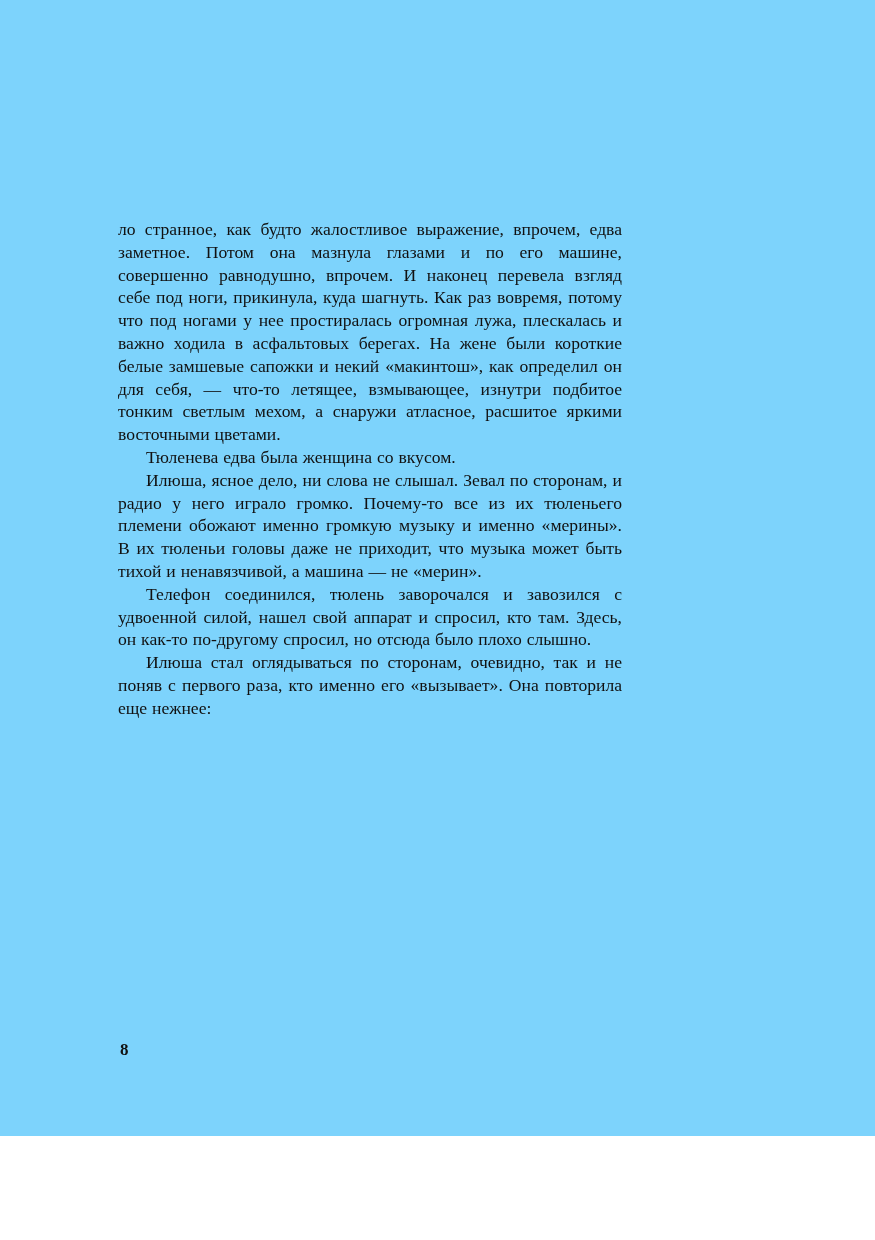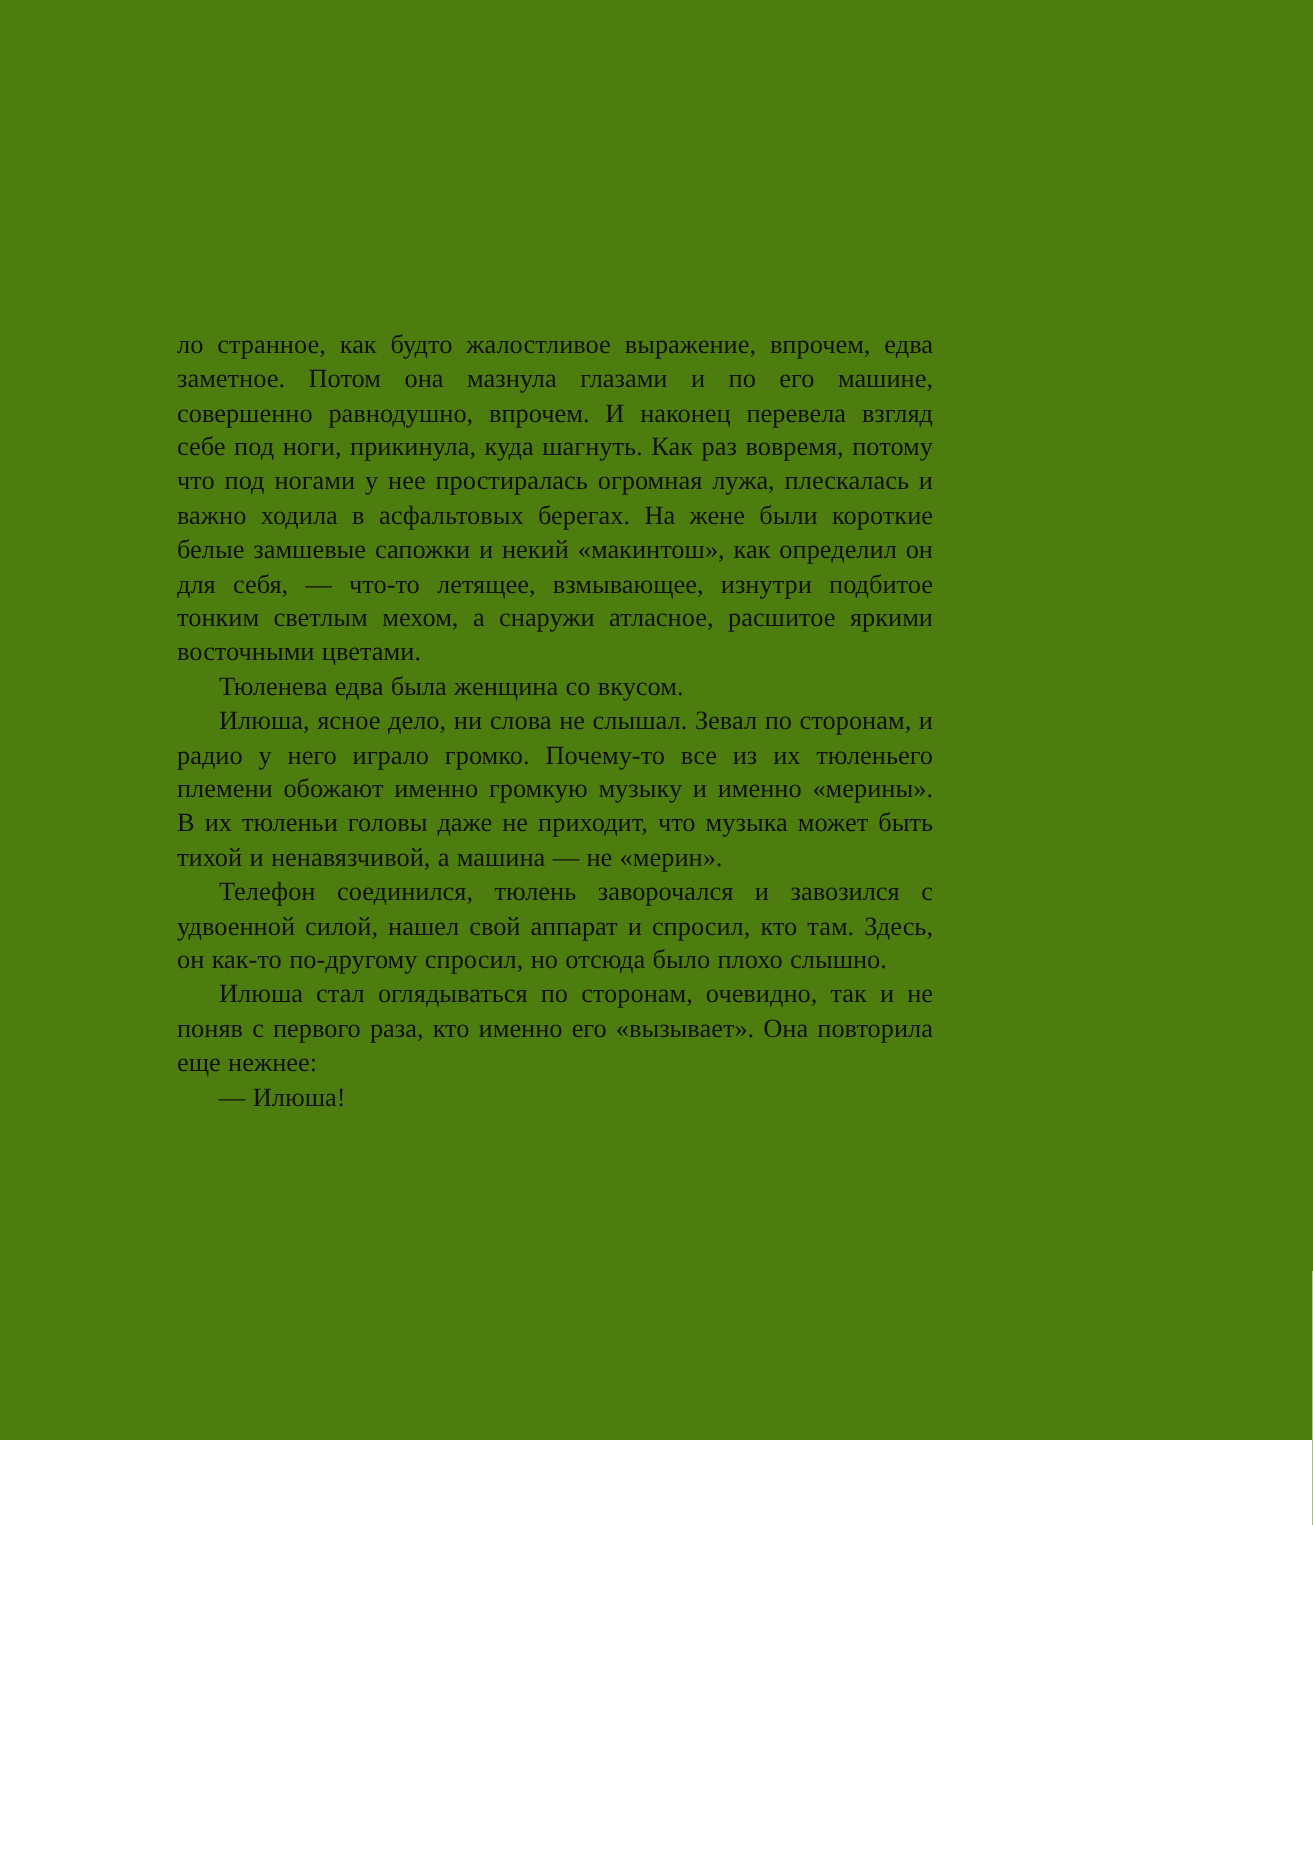--- a/index.html
+++ b/index.html
@@ -3,22 +3,22 @@
 <meta charset="utf-8">
 <style>
   html, body {
     margin: 0;
     padding: 0;
     background: #ffffff;
   }
   .book-page {
     position: relative;
     width: 875px;
-    height: 960px;
-    background: #4d7c0f;
+    height: 1136px;
+    background: #7dd3fc;
     font-family: "Liberation Serif", "DejaVu Serif", serif;
     color: #111111;
     overflow: hidden;
   }
   .text-block {
     position: absolute;
     left: 118px;
     top: 218px;
     width: 504px;
     font-size: 17.6px;
@@ -45,16 +45,15 @@
 </head>
 <body>
 
 <div class="book-page">
   <div class="text-block">
     <p class="para">ло странное, как будто жалостливое выражение, впрочем, едва заметное. Потом она мазнула глазами и по его машине, совершенно равнодушно, впрочем. И наконец перевела взгляд себе под ноги, прикинула, куда шагнуть. Как раз вовремя, потому что под ногами у нее простиралась огромная лужа, плескалась и важно ходила в асфальтовых берегах. На жене были короткие белые замшевые сапожки и некий «макинтош», как определил он для себя, — что-то летящее, взмывающее, изнутри подбитое тонким светлым мехом, а снаружи атласное, расшитое яркими восточными цветами.</p>
     <p class="para indent">Тюленева едва была женщина со вкусом.</p>
     <p class="para indent">Илюша, ясное дело, ни слова не слышал. Зевал по сторонам, и радио у него играло громко. Почему-то все из их тюленьего племени обожают именно громкую музыку и именно «мерины». В их тюленьи головы даже не приходит, что музыка может быть тихой и ненавязчивой, а машина — не «мерин».</p>
     <p class="para indent">Телефон соединился, тюлень заворочался и завозился с удвоенной силой, нашел свой аппарат и спросил, кто там. Здесь, он как-то по-другому спросил, но отсюда было плохо слышно.</p>
     <p class="para indent">Илюша стал оглядываться по сторонам, очевидно, так и не поняв с первого раза, кто именно его «вызывает». Она повторила еще нежнее:</p>
-    <p class="para indent">— Илюша!</p>
   </div>
   <div class="page-number">8</div>
 </div>
 
 </body></html>

